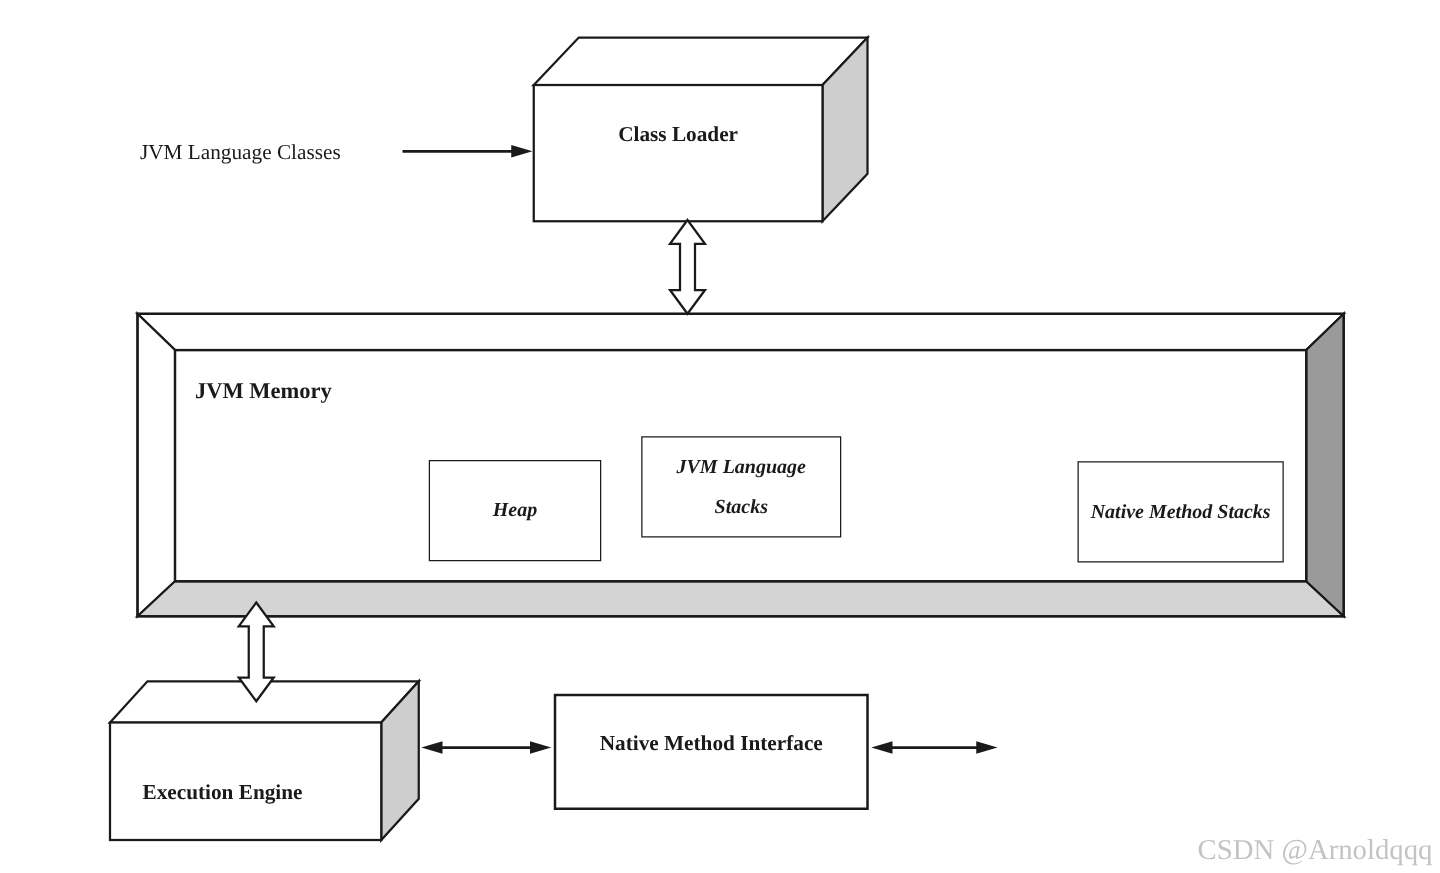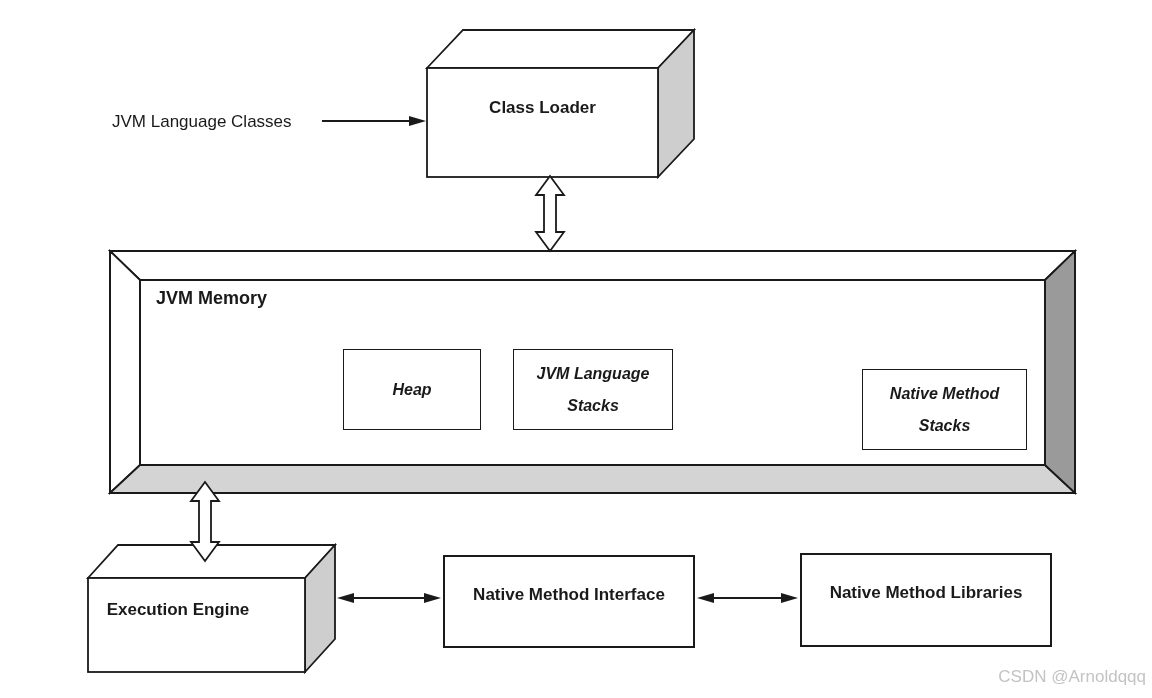--- a/index.html
+++ b/index.html
@@ -7,21 +7,21 @@
     --side-face:#cecece;
     --tray-bottom:#d4d4d4;
     --tray-right:#9a9a9a;
     --watermark:#c3c3c3;
   }
   html,body{margin:0;padding:0;background:#ffffff;}
   #stage{
     position:relative;
     width:1152px;height:698px;
     background:#ffffff;
-    font-family:Liberation Sans, sans-serif;
+    font-family:Liberation Serif, serif;
     color:var(--line);
     overflow:hidden;
   }
   #diagram-svg{position:absolute;left:0;top:0;}
   .stroke{stroke:var(--line);stroke-width:1.8;}
   .face-white{fill:#ffffff;}
   .face-side{fill:var(--side-face);}
   .face-tray-bottom{fill:var(--tray-bottom);}
   .face-tray-right{fill:var(--tray-right);}
   .arrow-line{stroke:var(--line);stroke-width:2.2;}
@@ -55,21 +55,21 @@
     text-align:center;
     background:#ffffff;
     border:2px solid var(--line);
     font-weight:bold;font-size:17px;
     box-sizing:border-box;
     padding-bottom:14px;
   }
   .watermark{
     position:absolute;
     right:6px;top:667px;
-    font-size:17px;
+    font-size:23px;
     color:var(--watermark);
   }
 </style>
 </head>
 <body>
 
 <div id="stage">
 
   <svg id="diagram-svg" width="1152" height="698" viewBox="0 0 1152 698">
 
@@ -113,30 +113,29 @@
       <line class="arrow-line" x1="710" y1="598" x2="785" y2="598"></line>
       <polygon class="arrow-head" points="697,598 714,593 714,603"></polygon>
       <polygon class="arrow-head" points="798,598 781,593 781,603"></polygon>
     </g>
   </svg>
 
   <div class="label plain-label" style="left:112px;top:104px;width:210px;height:36px;">JVM Language Classes</div>
 
   <div class="label bold-label" style="left:427px;top:68px;width:231px;height:80px;">Class Loader</div>
 
-  <div class="mem-title" style="left:156px;top:288px;">JVM Memory</div>
+  <div class="mem-title" style="left:156px;top:302px;">JVM Memory</div>
 
 
-  <div class="mem-box" style="left:343px;top:349px;width:138px;height:81px;">Heap</div>
+  <div class="mem-box" style="left:343px;top:368px;width:138px;height:81px;">Heap</div>
 
   <div class="mem-box" style="left:513px;top:349px;width:160px;height:81px;">JVM Language Stacks</div>
 
 
   <div class="mem-box" style="left:862px;top:349px;width:165px;height:81px;margin-top:20px;">Native Method Stacks</div>
 
-  <div class="label bold-label" style="left:88px;top:574px;width:180px;height:72px;text-align:right;">Execution Engine</div>
+  <div class="label bold-label" style="left:88px;top:598px;width:180px;height:72px;text-align:right;">Execution Engine</div>
 
   <div class="flat-box" style="left:443px;top:555px;width:252px;height:93px;">Native Method Interface</div>
 
-  <div class="flat-box" style="left:800px;top:553px;width:252px;height:94px;">Native Method Libraries</div>
 
   <div class="watermark">CSDN @Arnoldqqq</div>
 </div>
 
 </body></html>

